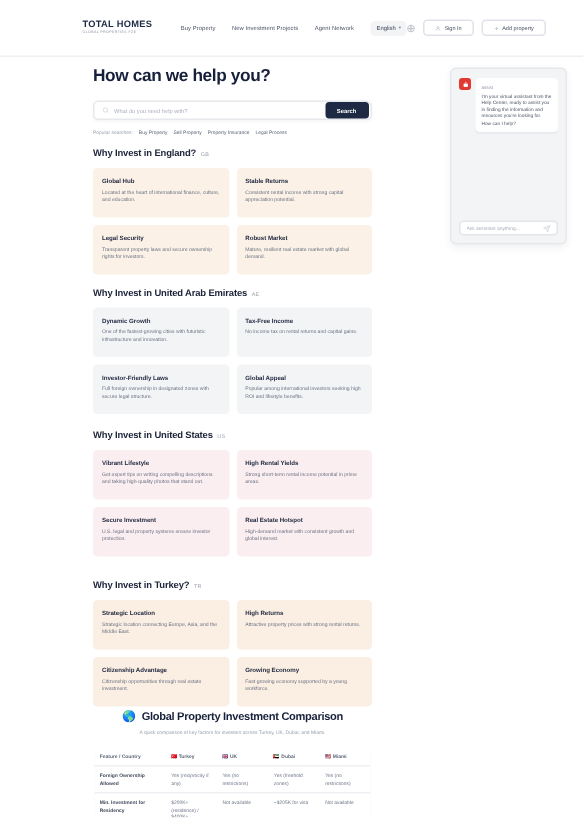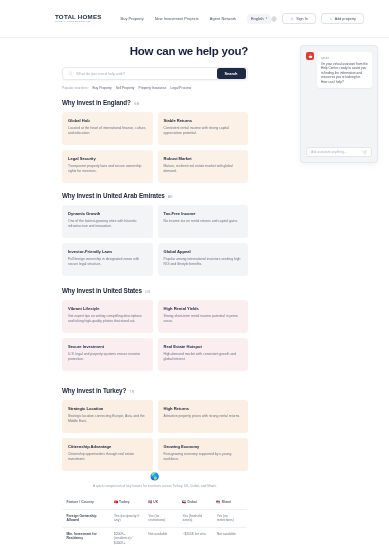--- a/index.html
+++ b/index.html
@@ -47,21 +47,21 @@
     padding: 2.5px 7px; font-size: 3.7px; color: #4a5264;
     background: #fff; cursor: pointer; white-space: nowrap;
     display: flex; align-items: center; gap: 2px;
   }
   .btn-outline .u-ic { width: 4px; height: 4px; opacity: .55; }
 
   
   .hero { position: absolute; top: 44px; left: 62px; width: 186px; }
   .hero h1 {
     font-size: 11.5px; font-weight: 700; color: #17203a;
-    letter-spacing: -.25px; line-height: 14px; text-align: right;
+    letter-spacing: -.25px; line-height: 14px;
   }
   .searchbar {
     margin-top: 9px; height: 13px;
     border: 1px solid #e6e8ec; border-radius: 3.5px;
     background: #fff; display: flex; align-items: center;
     padding: 0 1.5px 0 5px;
     box-shadow: 0 1px 2px rgba(20,25,45,.04);
   }
   .search-ic { width: 5px; height: 5px; flex: 0 0 auto; opacity: .45; }
   .search-input {
@@ -320,20 +320,21 @@
         <div class="card-title">Growing Economy</div>
         <div class="card-desc">Fast-growing economy supported by a young workforce.</div>
       </div>
     </div>
   </div>
 
   <div class="compare" style="top:473px;">
     <div class="compare-head">
       <div class="compare-title">
         <span class="globe-emoji">🌎</span>
+        <span>Global Property Investment Comparison</span>
       </div>
       <div class="compare-sub">A quick comparison of key factors for investors across Turkey, UK, Dubai, and Miami.</div>
     </div>
     <table>
       <thead>
         <tr>
           <th>Feature / Country</th>
           <th>🇹🇷 Turkey</th>
           <th>🇬🇧 UK</th>
           <th>🇦🇪 Dubai</th>

